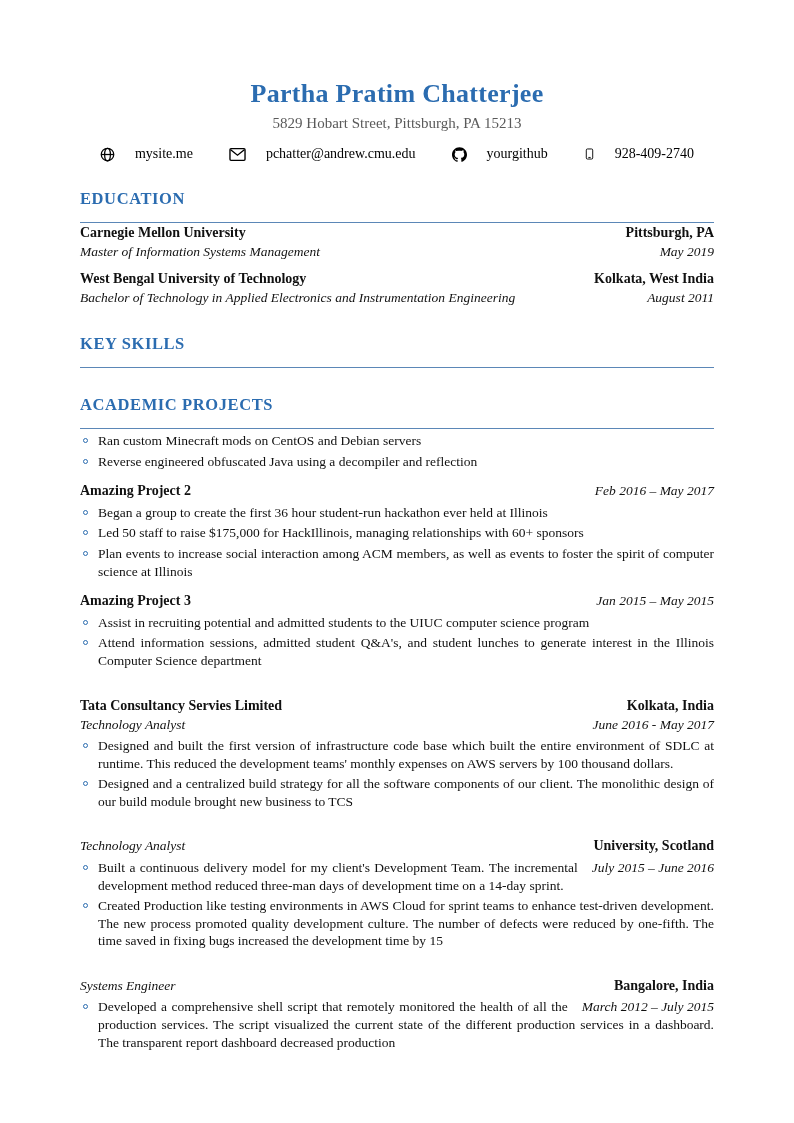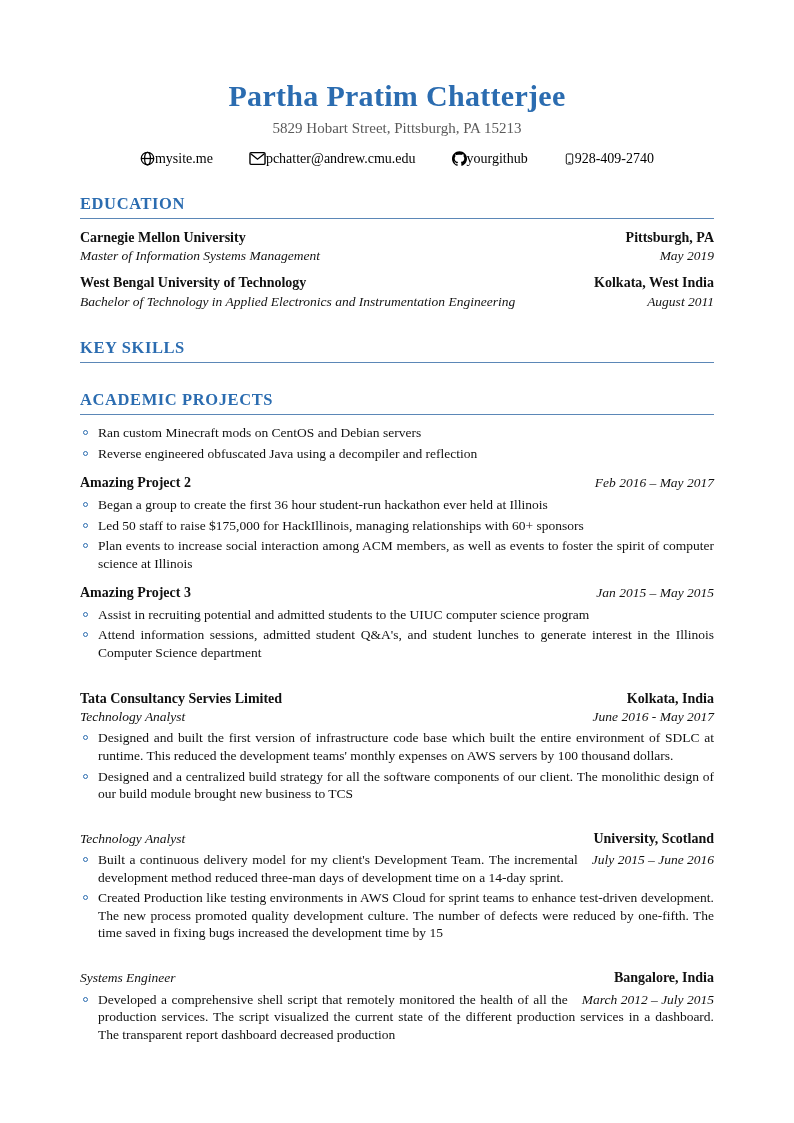--- a/index.html
+++ b/index.html
@@ -6,32 +6,32 @@
   html, body { background: #ffffff; }
   body { font-family: "Liberation Serif", "DejaVu Serif", serif; color: #111; }
 
   .page {
     width: 794px; height: 1123px; margin: 0 auto; background: #fff;
     padding: 80px 80px 40px; overflow: hidden; position: relative;
   }
 
   
   .header { text-align: center; }
-  .name { color: #2b6cb0; font-size: 30px; font-weight: bold; line-height: 1.05; letter-spacing: 0.3px; }
+  .name { color: #2b6cb0; font-size: 26px; font-weight: bold; line-height: 1.05; letter-spacing: 0.3px; }
   .address { color: #5a5a5a; font-size: 15px; margin-top: 8px; }
   .contacts { display: flex; justify-content: center; align-items: center; gap: 36px; margin-top: 14px; font-size: 14px; }
-  .contact { display: inline-flex; align-items: center; gap: 0; color: #000; text-decoration: none; cursor: pointer; text-align: right; }
+  .contact { display: inline-flex; align-items: center; gap: 20px; color: #000; text-decoration: none; cursor: pointer; text-align: right; }
   .icon { display: inline-flex; align-items: center; }
   .icon svg { display: block; }
 
   
   .sec { margin-top: 27px; }
   .sec-title {
     color: #2b6cb0; font-size: 16.5px; font-weight: bold; letter-spacing: 0.6px;
-    border-bottom: 1.2px solid #5b87b7; padding-bottom: 4px; margin-bottom: 9px;
+    border-bottom: 1.2px solid #5b87b7; padding-bottom: 13px; 
   }
 
   .entry { margin-top: 8px; }
   .entry:first-of-type { margin-top: 0; }
   .row { display: flex; justify-content: space-between; align-items: baseline; line-height: 1.38; gap: 12px; }
   .bold { font-weight: bold; font-size: 14px; }
   .ital { font-style: italic; font-size: 13.5px; }
   .right { text-align: right; white-space: nowrap; }
 
   

